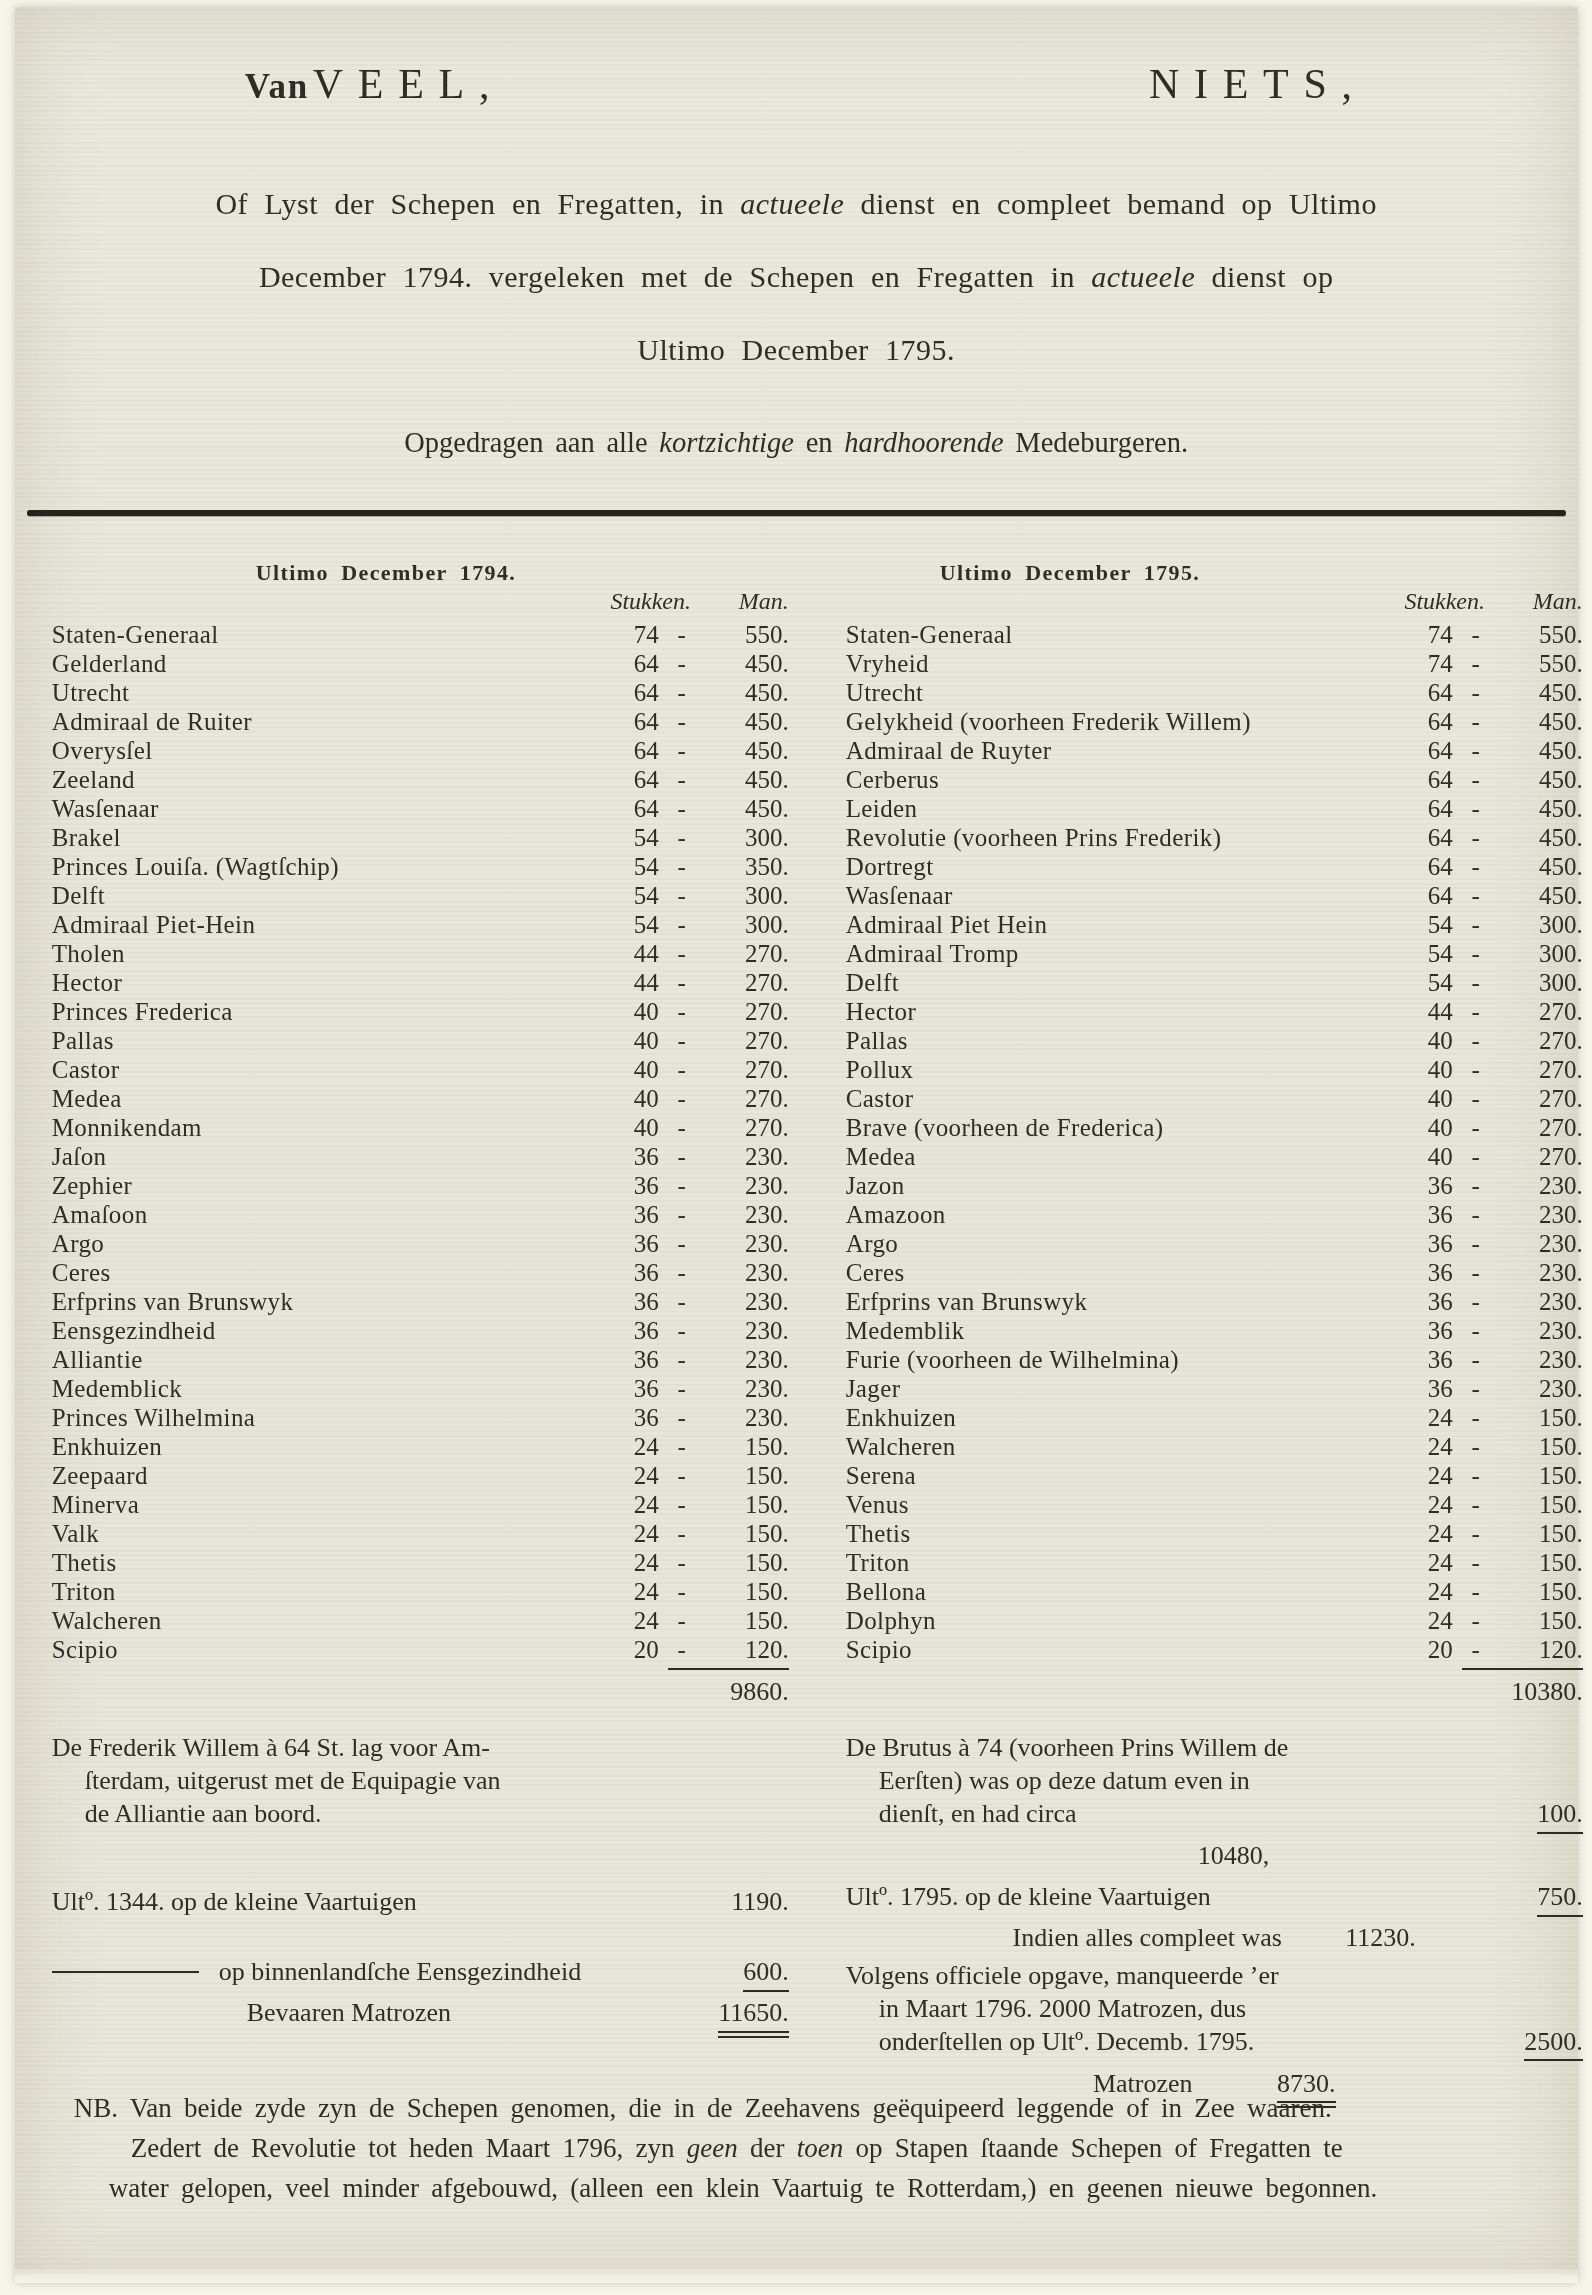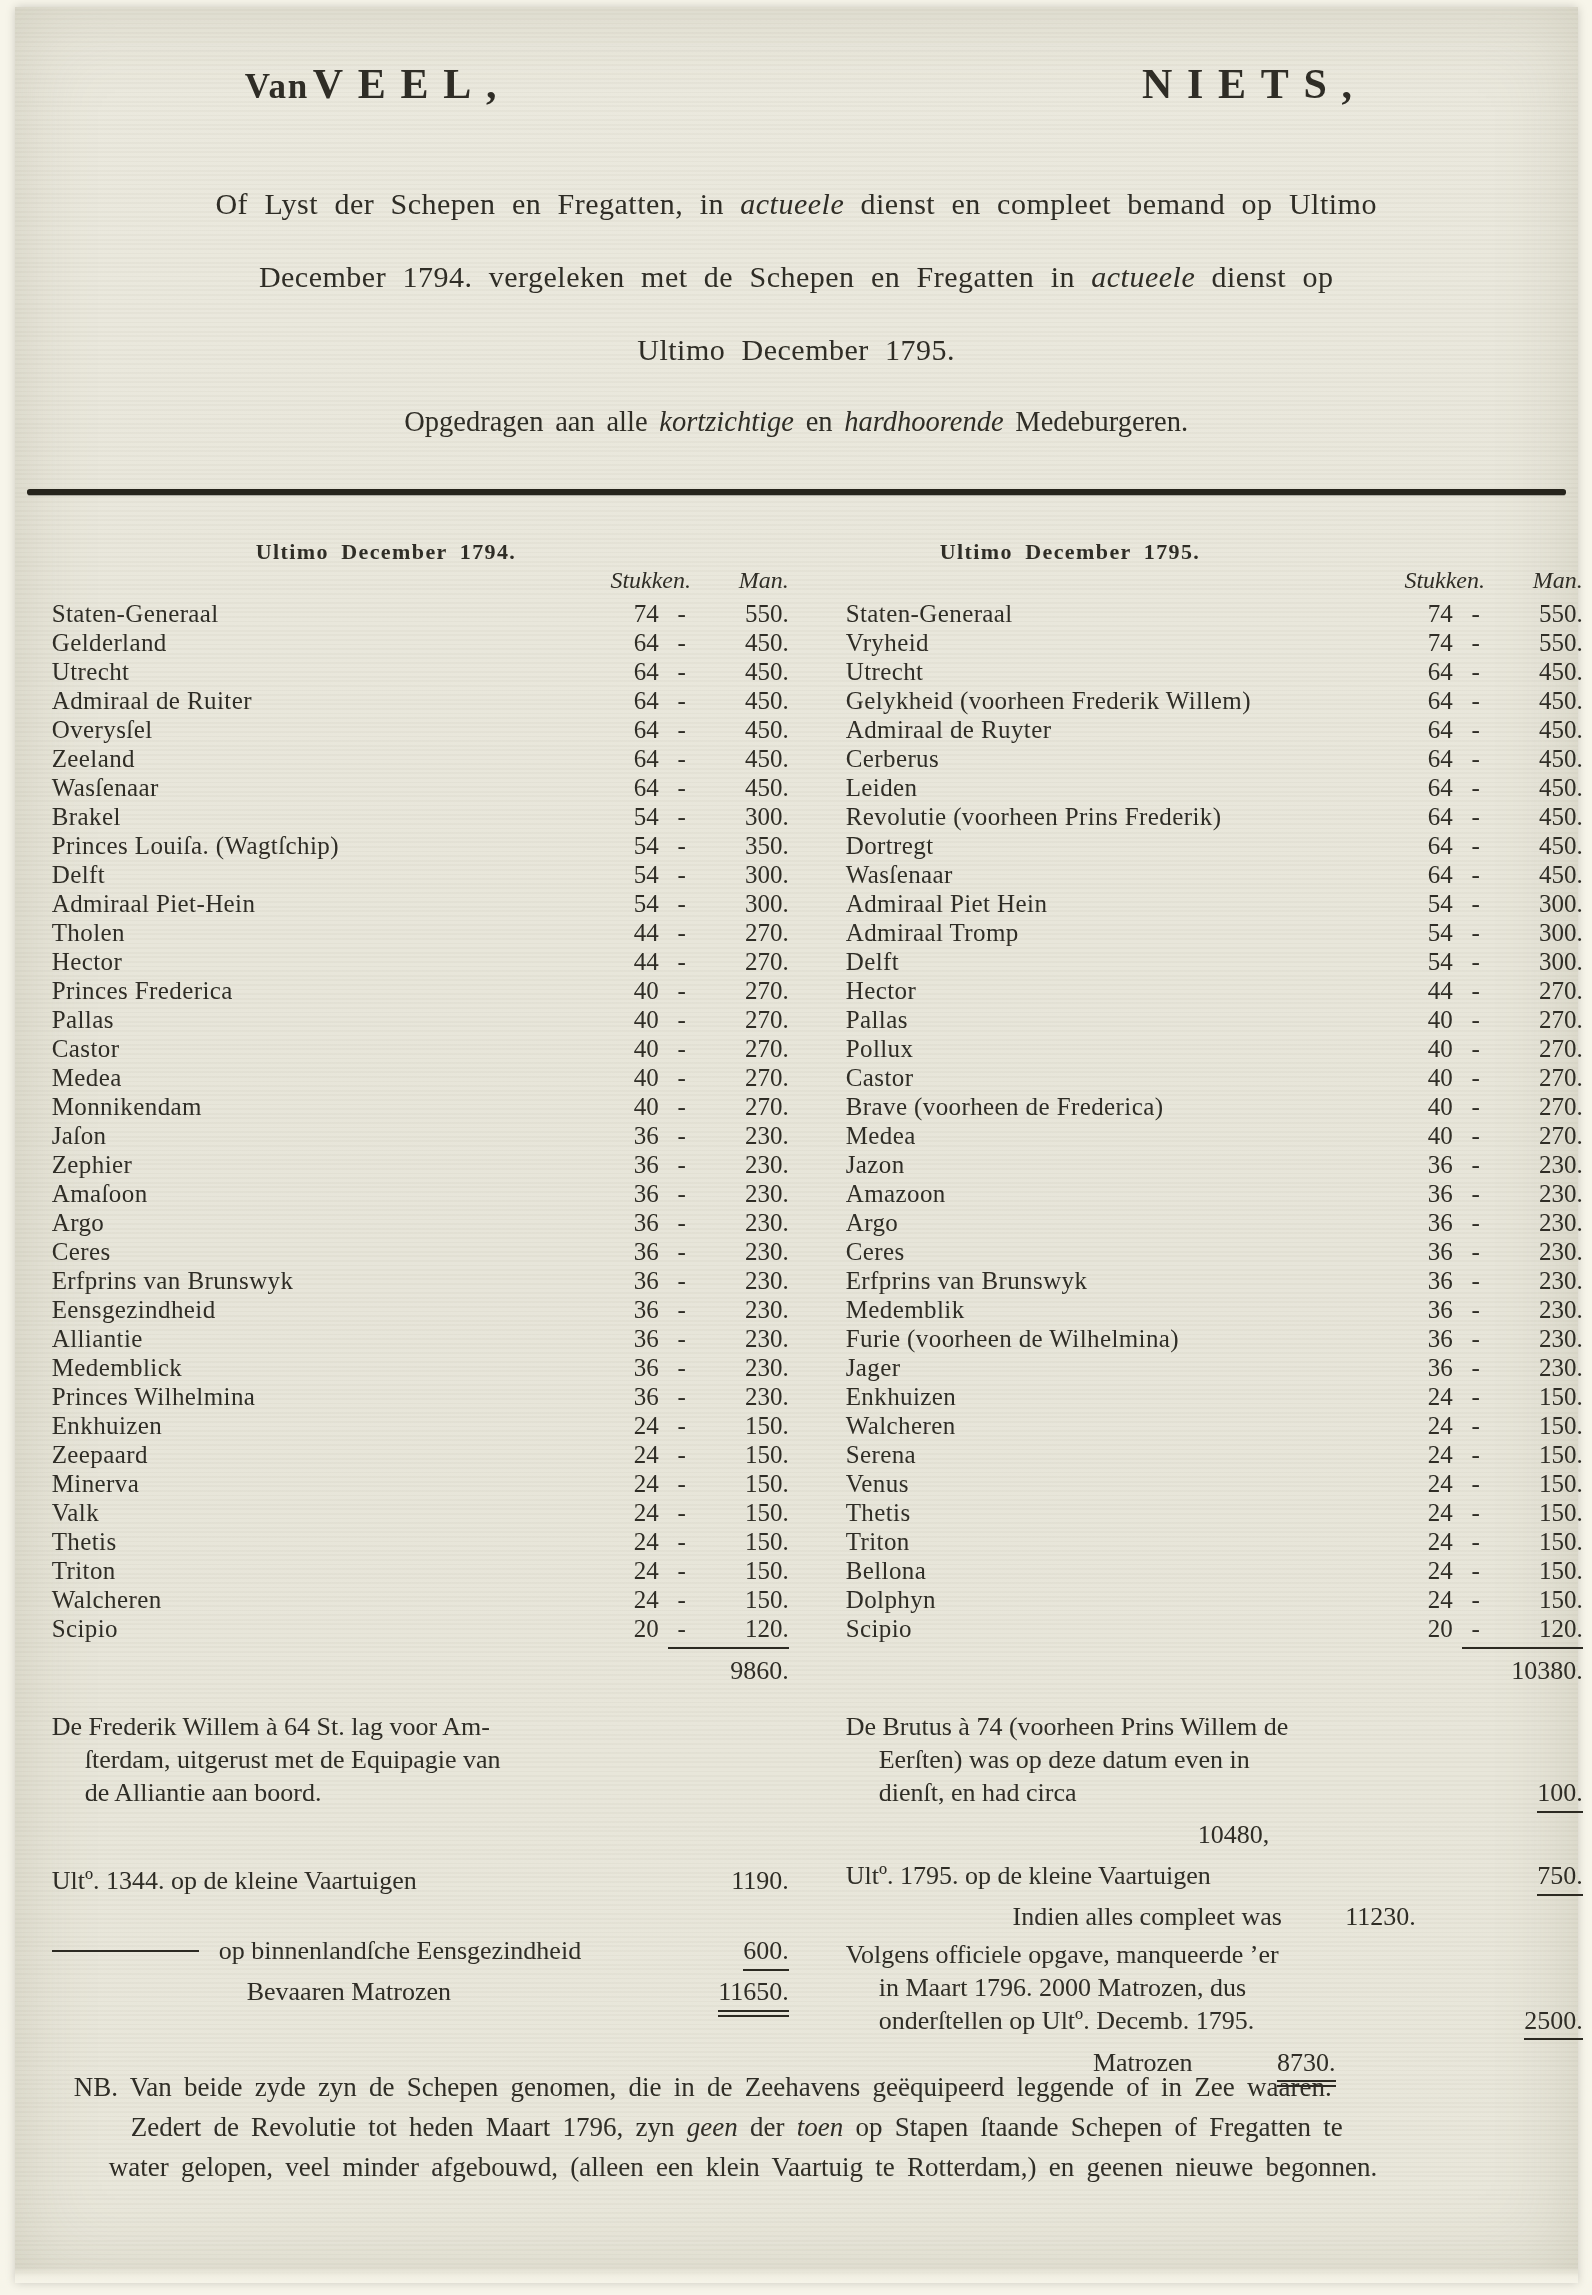--- a/index.html
+++ b/index.html
@@ -21,27 +21,27 @@
     position:absolute;left:0;right:0;bottom:0;height:16.5px;
     background:linear-gradient(180deg, rgba(250,249,240,.0), #f1efe3 60%, #f6f4e9);
   }
   
   .title-row{
     display:flex;justify-content:space-between;align-items:baseline;
     padding:53px 211px 0 230px;
   }
   .t-left{white-space:nowrap;}
   .t-prefix{font-size:35px;font-weight:700;letter-spacing:1.8px;}
-  .t-big{font-size:42px;font-weight:700;letter-spacing:14.7px;}
+  .t-big{font-size:42px;font-weight:400;letter-spacing:14.7px;}
   
   .intro{margin-top:59px;text-align:center;font-size:30px;word-spacing:8.3px;letter-spacing:0.5px;}
   .intro-line{height:73px;line-height:73px;white-space:nowrap;}
   .it{font-style:italic;}
   .dedication{
-    text-align:center;font-size:28.5px;margin-top:20px;word-spacing:4.6px;white-space:nowrap;
+    text-align:center;font-size:28.5px;margin-top:41px;word-spacing:4.6px;white-space:nowrap;
   }
   
   .main-rule{
     margin:51px auto 0;width:1539px;height:5.5px;background:#26241c;border-radius:2.8px;
     box-shadow:0 0.9px 0 rgba(0,0,0,.25);
   }
   
   .columns{
     display:flex;gap:57px;box-sizing:border-box;
     padding:44px 24px 0 37px;height:1559px;

